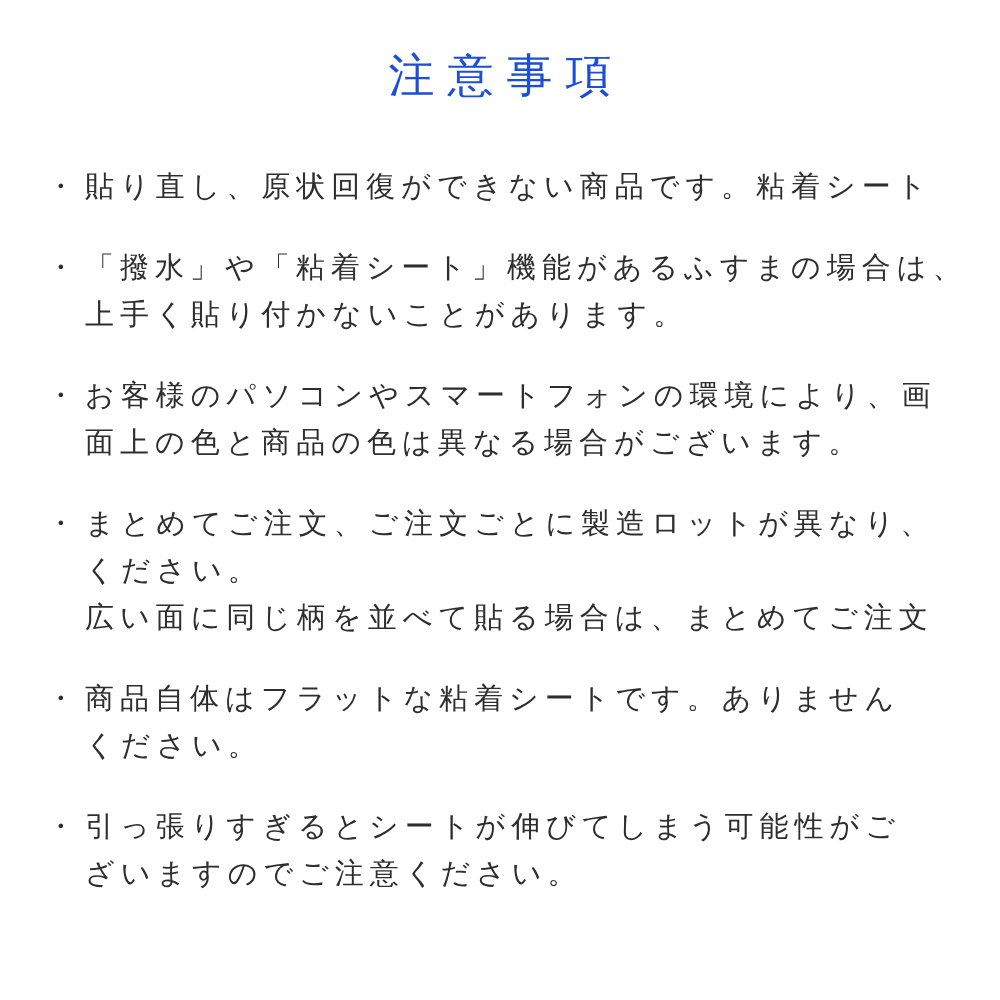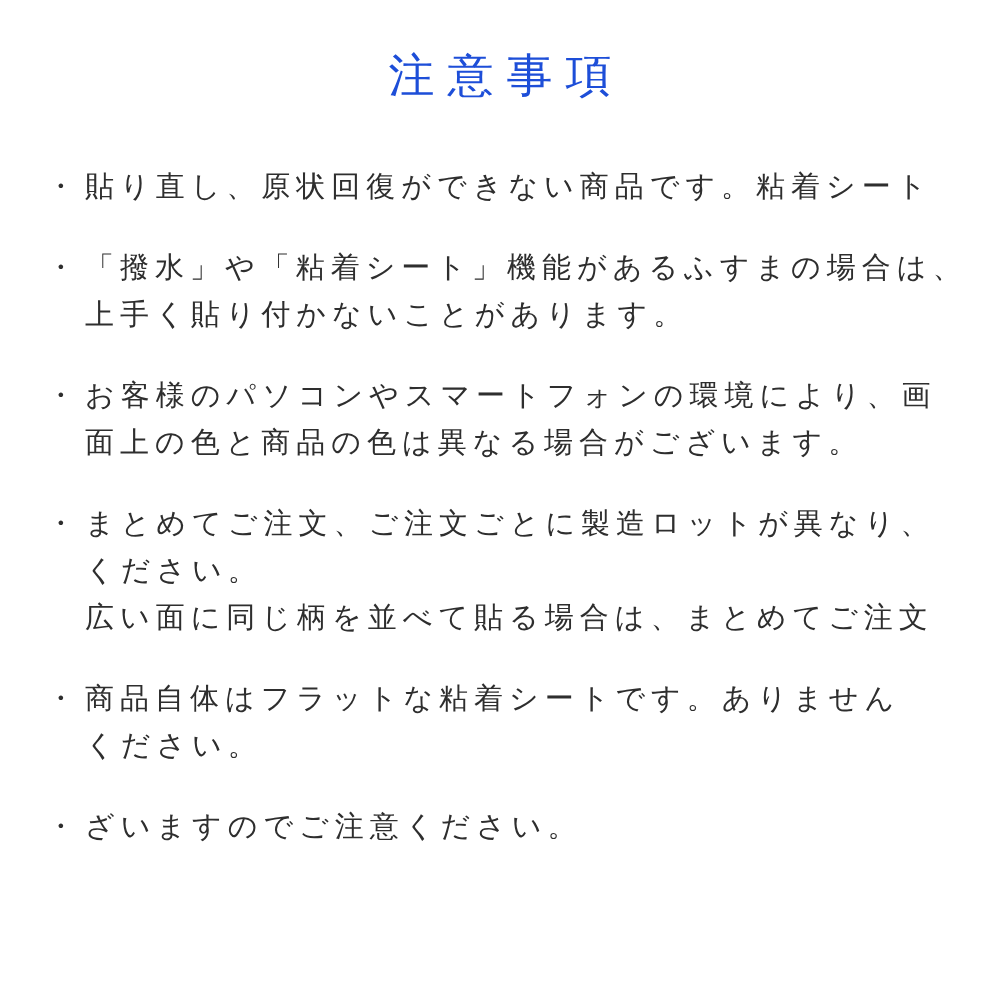--- a/index.html
+++ b/index.html
@@ -89,18 +89,19 @@
     </div>
 
     <div class="note">
       <span class="bullet">・</span>
       <p class="line">商品自体はフラットな粘着シートです。ありません</p>
       <p class="line">ください。</p>
     </div>
 
     <div class="note">
       <span class="bullet">・</span>
+      <p class="line">引っ張りすぎるとシートが伸びてしまう可能性がご</p>
       <p class="line">ざいますのでご注意ください。</p>
     </div>
 
   </section>
 
 </main>
 
 </body></html>

